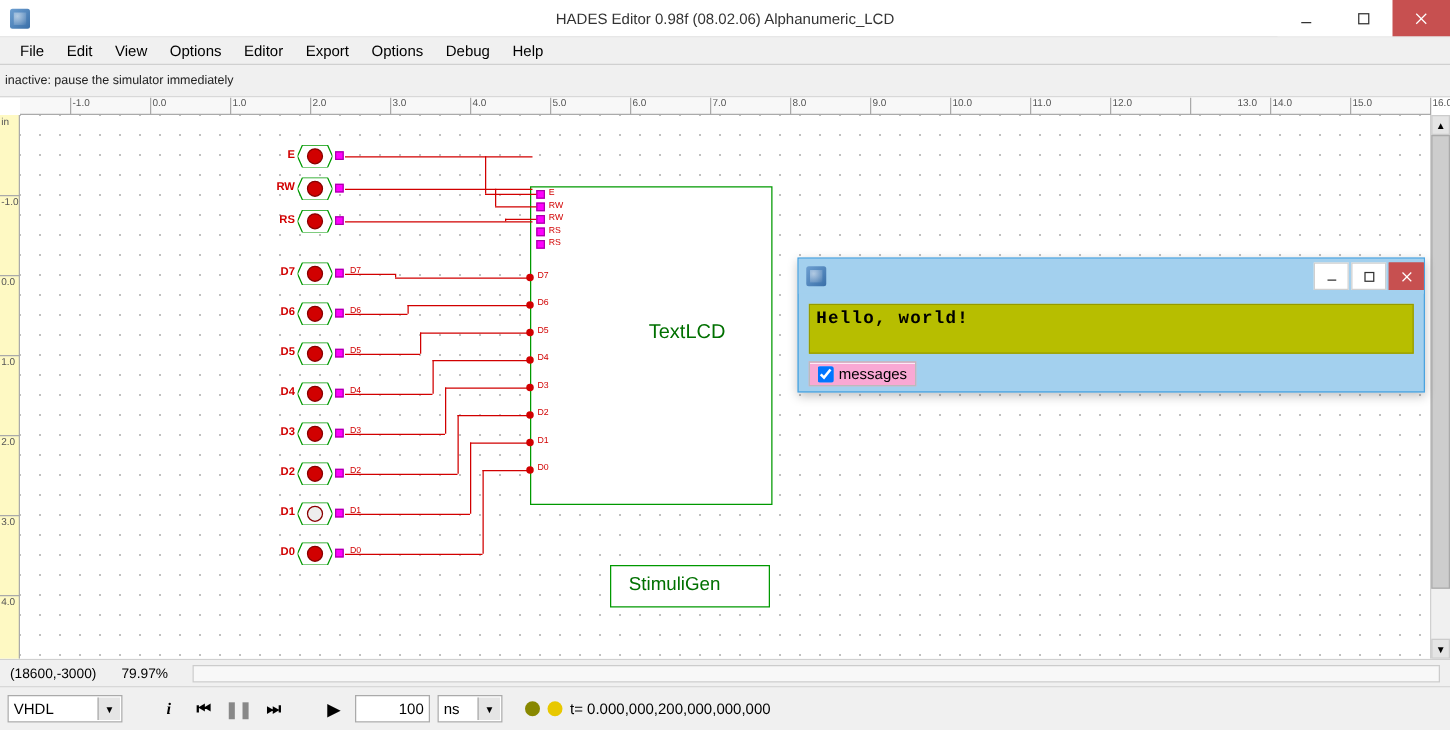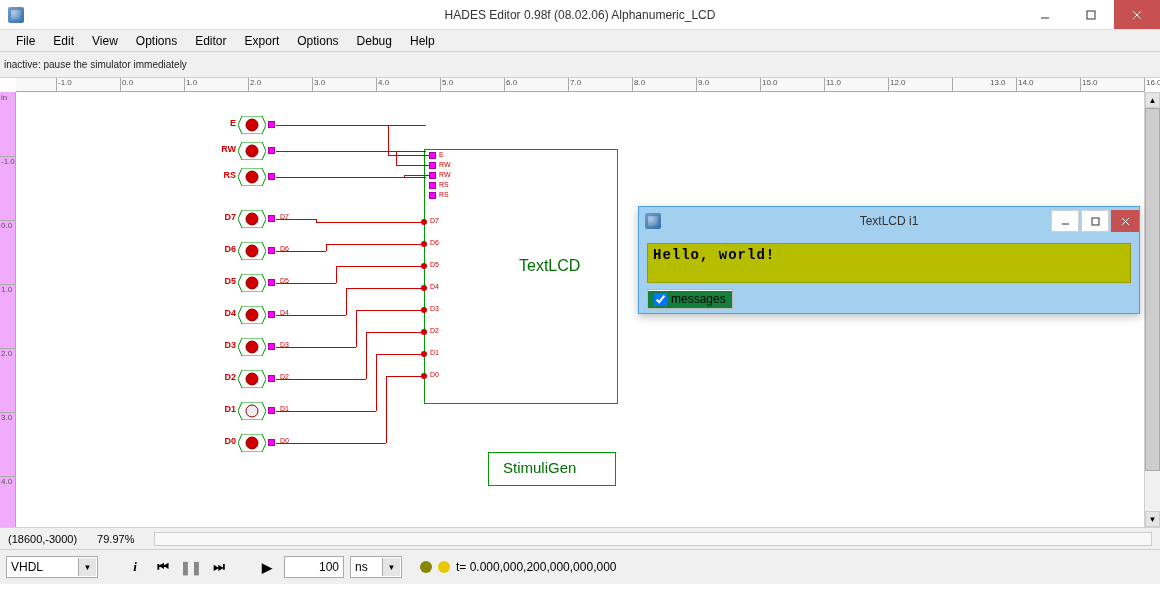--- a/index.html
+++ b/index.html
@@ -21,21 +21,21 @@
 
 .toolrow { height:26px; background:#f0f0f0; border-bottom:1px solid #d0d0d0; display:flex; align-items:center; padding:2px 4px; gap:10px; }
 .pathbox { border:1px solid #b8b8b8; background:#f0f0f0; padding:2px 6px; font-size:11px; color:#333; box-shadow:inset 0 1px 0 #fff; }
 .inactive-msg { font-size:10px; color:#222; }
 
 
 .canvaswrap { position:relative; height:450px; background:#fff; border-bottom:1px solid #d0d0d0; overflow:hidden; }
 .ruler-h { position:absolute; top:0; left:16px; right:16px; height:14px; border-bottom:1px solid #aaa; font-size:8px; color:#555; background:#f8f8f8; }
 .ruler-h .tick{ position:absolute; top:0; width:1px; height:14px; border-left:1px solid #aaa; }
 .ruler-h .lab{ position:absolute; top:0; font-size:8px; }
-.ruler-v { position:absolute; top:14px; left:0; width:16px; bottom:0; border-right:1px solid #aaa; font-size:8px; color:#555; background:#f0abfc;}
+.ruler-v { position:absolute; top:14px; left:0; width:16px; bottom:0; border-right:1px solid #aaa; font-size:8px; color:#555; background:#fef9c3;}
 .ruler-v .tick{ position:absolute; left:0; height:1px; width:16px; border-top:1px solid #aaa; }
 .ruler-v .lab{ position:absolute; left:1px; font-size:8px; }
 .scroll-v { position:absolute; top:14px; right:0; width:16px; bottom:0; background:#f0f0f0; border-left:1px solid #d0d0d0; }
 .scroll-v .arrow{ height:16px; background:#e5e5e5; border:1px solid #ccc; display:flex; align-items:center; justify-content:center; font-size:8px; }
 .scroll-v .track{ position:absolute; top:16px; bottom:16px; left:0; right:0; }
 .scroll-v .thumb{ position:absolute; top:0; left:0; right:0; height:90%; background:#cdcdcd; border:1px solid #aaa;}
 .scroll-v .arrow.bot{ position:absolute; bottom:0; left:0; right:0;}
 
 .canvas{ position:absolute; top:14px; left:16px; right:16px; bottom:0; background:#fff; }
 .dotgrid{ position:absolute; inset:0; background-image:radial-gradient(circle,#c0c0c0 0.6px,transparent 0.6px); background-size:16px 16px; background-position:8px 8px; }
@@ -57,21 +57,21 @@
 
 .subwindow{ position:absolute; border:1px solid #4aa3df; background:#a3d0ee; box-shadow:0 3px 8px rgba(0,0,0,0.25);}
 .subtitle{ height:28px; display:flex; align-items:center; position:relative; background:#a3d0ee; }
 .subtitle .t{ position:absolute; left:0; right:0; text-align:center; font-size:12px; color:#333; pointer-events:none;}
 .subtitle .jicon{ width:16px; height:16px; margin-left:6px; }
 .subtitle .btns{ margin-left:auto; display:flex; height:22px; }
 .subtitle .b{ width:28px; height:22px; margin-left:2px; display:flex; align-items:center; justify-content:center; background:#fff; border:1px solid #d0d0d0; font-size:10px;}
 .subtitle .b.close{ background:#c75050; color:#fff; border-color:#c75050;}
 .subbody{ padding:8px; }
 .lcd{ background:#b7be00; font-family:"Courier New",monospace; font-size:14px; color:#000; padding:4px 6px; line-height:17px; height:40px; letter-spacing:1px; font-weight:bold; box-shadow:inset 0 0 0 1px #969a00;}
-.ck{ margin-top:6px; display:inline-flex; align-items:center; gap:4px; background:#15803d; border:1px solid #bbb; padding:2px 6px; font-size:12px; box-shadow:inset 0 1px 0 #fff;}
+.ck{ margin-top:6px; display:inline-flex; align-items:center; gap:4px; background:#f9a8d4; border:1px solid #bbb; padding:2px 6px; font-size:12px; box-shadow:inset 0 1px 0 #fff;}
 
 
 .statusrow{ height:22px; display:flex; align-items:center; gap:20px; padding:2px 8px; font-size:11px; background:#f0f0f0; border-bottom:1px solid #d0d0d0;}
 .statusrow .ruler{ flex:1; height:14px; border:1px solid #ccc; position:relative; background:#f8f8f8;}
 
 
 .ctrlbar{ height:34px; background:#f0f0f0; display:flex; align-items:center; padding:4px 6px; gap:6px; }
 .ctrlbar select, .ctrlbar input{ font-size:12px; }
 .sel{ border:1px solid #aaa; background:#fff; padding:2px 4px; display:inline-flex; align-items:center; gap:12px; height:22px; min-width:70px; position:relative;}
 .sel .arrow-btn{ position:absolute; right:1px; top:1px; bottom:1px; width:18px; background:#e5e5e5; border-left:1px solid #aaa; display:flex; align-items:center; justify-content:center; font-size:8px;}
@@ -374,21 +374,20 @@
         <div class="wire v" style="left: 360px; top: 262px; height: 57px;"></div>
         <div class="wire h" style="left: 360px; top: 262px; width: 48px;"></div>
         <div class="wire h" style="left: 260px; top: 351px; width: 110px;"></div>
         <div class="wire v" style="left: 370px; top: 284px; height: 67px;"></div>
         <div class="wire h" style="left: 370px; top: 284px; width: 38px;"></div>
       </div>
 
     <div class="subwindow" style="left:622px; top:114px; width:502px; height:108px;">
       <div class="subtitle">
         <span class="jcup jicon"></span>
-        <div class="t">TextLCD i1</div>
         <div class="btns">
           <div class="b">
               <svg width="9" height="9">
                 <line x1="1" y1="7" x2="8" y2="7" stroke="#333"></line>
               </svg>
             </div>
           <div class="b">
               <svg width="9" height="9">
                 <rect x="1" y="1" width="7" height="7" fill="none" stroke="#333"></rect>
               </svg>

